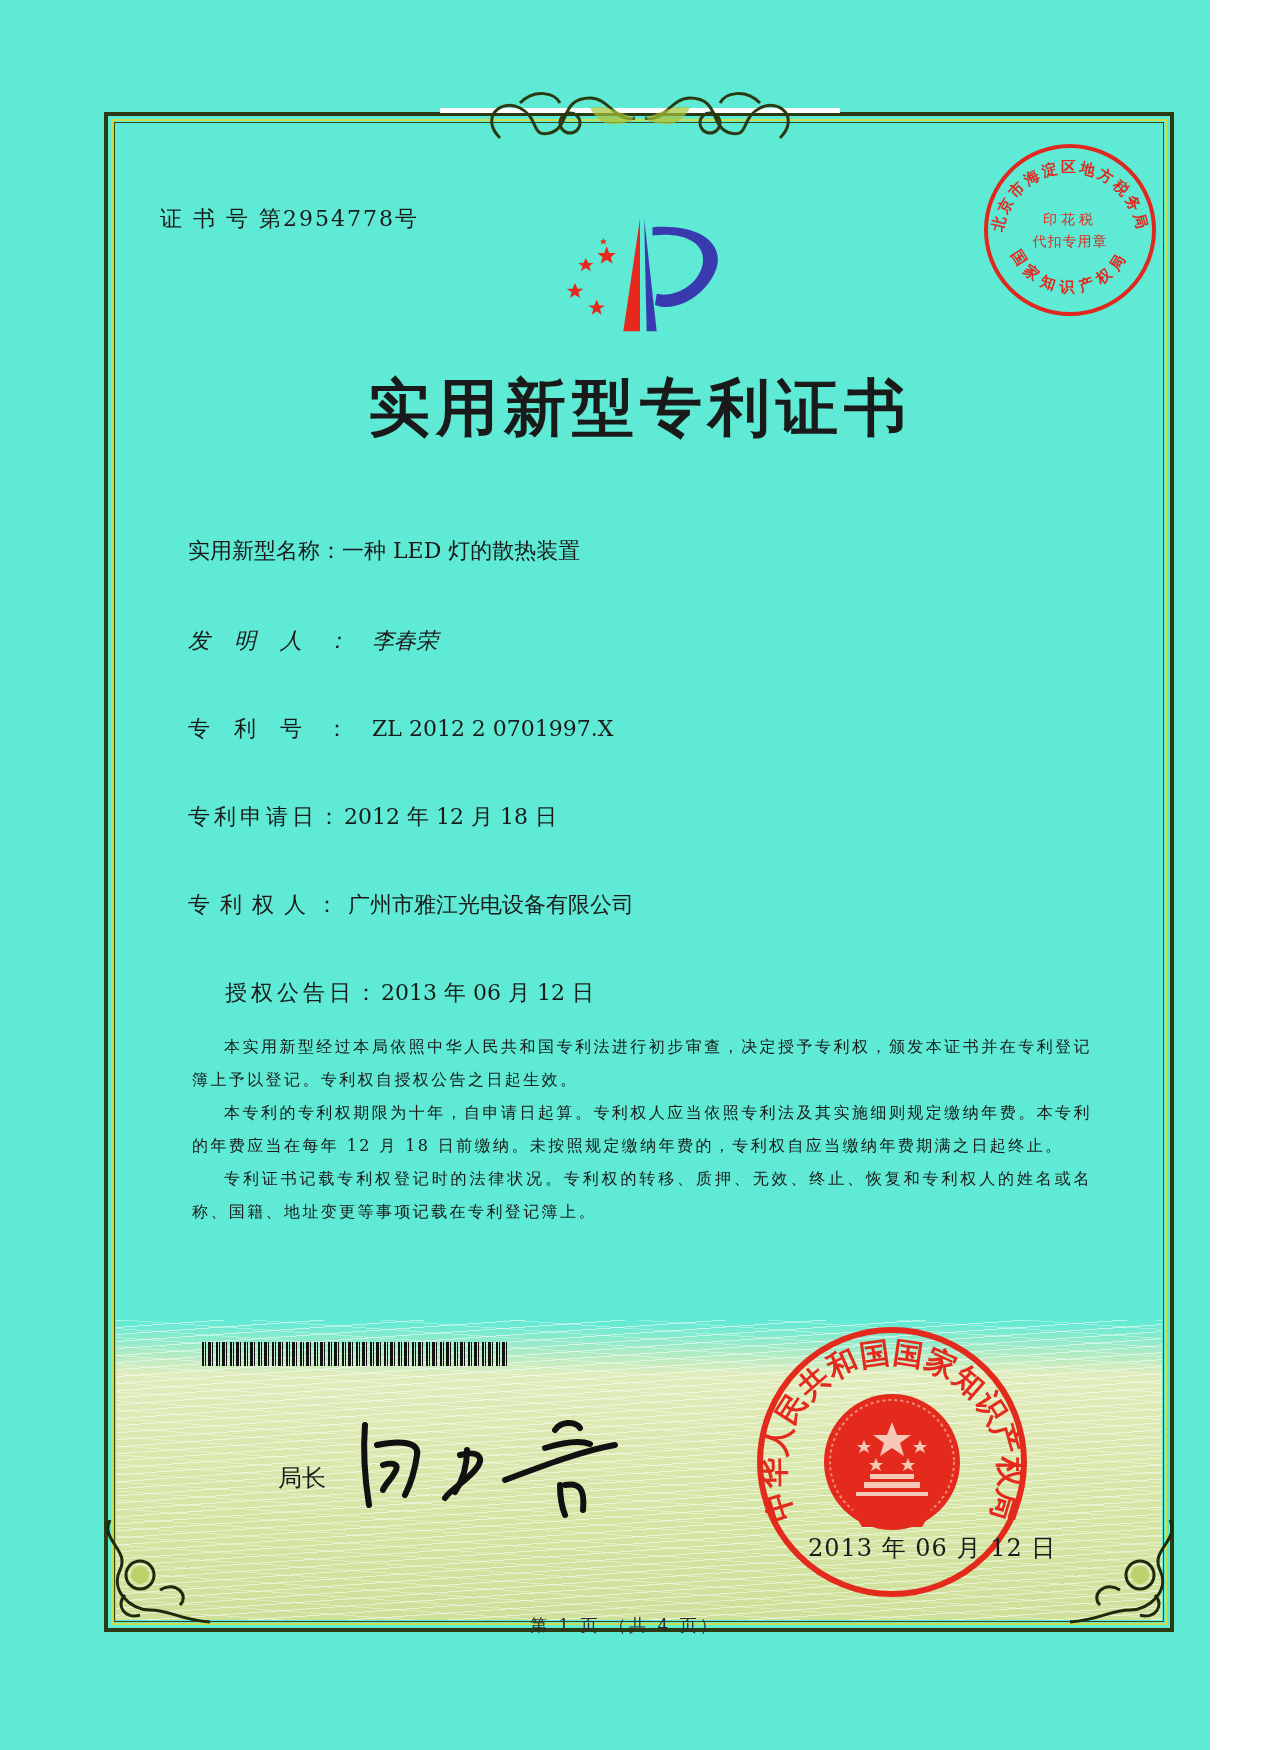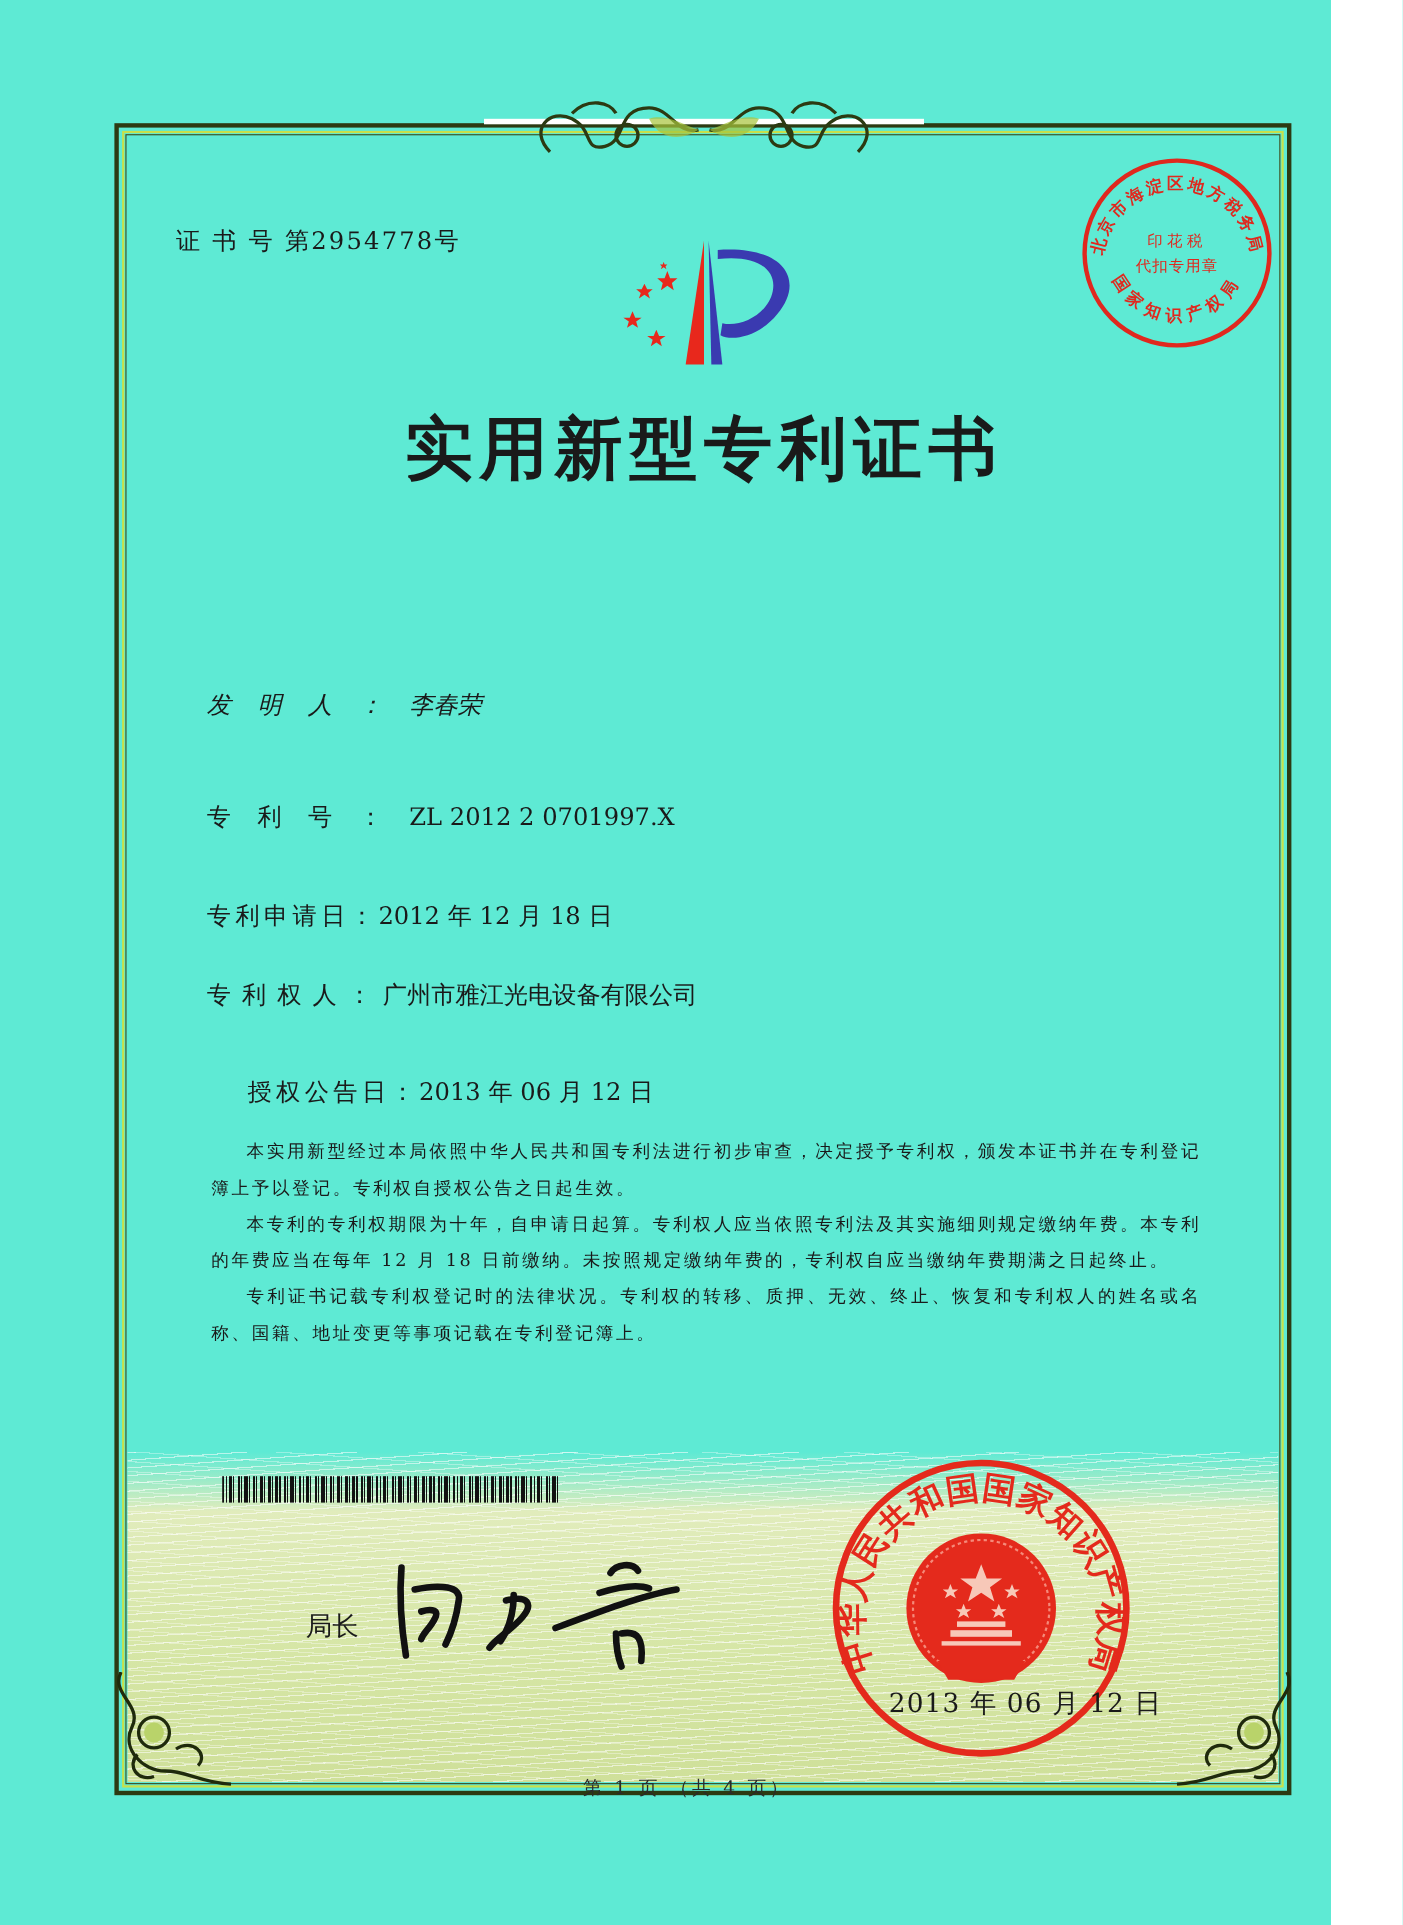--- a/index.html
+++ b/index.html
@@ -39,22 +39,22 @@
   .title { position: absolute; left: 340px; top: 366px; width: 600px; text-align: center;
            font-size: 62px; letter-spacing: 6px; font-weight: bold;
            font-family: Liberation Mono, monospace; }
 
   .field { position: absolute; left: 188px; font-size: 22px; white-space: nowrap; }
   .field .label { display: inline-block; }
   .f1 { top: 536px; }
   .f2 { top: 626px; font-style: italic; }
   .f2 .label { letter-spacing: 24px; }
   .f3 { top: 714px; }
-  .f3 .label { letter-spacing: 24px; margin-top: 14px; }
-  .f4 { top: 802px; margin-top: 16px; }
+  .f3 .label { letter-spacing: 24px; }
+  .f4 { top: 802px; }
   .f4 .label { letter-spacing: 4px; }
   .f5 { top: 890px; }
   .f5 .label { letter-spacing: 10px; }
   .f6 { top: 978px; margin-left: 37px; }
   .f6 .label { letter-spacing: 4px; }
 
   .body-text { position: absolute; left: 192px; top: 1030px; width: 900px; font-size: 16px;
                line-height: 33px; letter-spacing: 2.4px; text-align: justify; }
   .body-text p { margin: 0; text-indent: 2em; }
 
@@ -142,20 +142,23 @@
       <polygon points="80,48 83,56 91,56 85,61 87,69 80,64 73,69 75,61 69,56 77,56"></polygon>
       <polygon points="55,62 58,68 64,68 59,72 61,78 55,74 49,78 51,72 46,68 52,68"></polygon>
       <polygon points="42,92 45,99 52,99 46,103 48,110 42,106 36,110 38,103 32,99 39,99"></polygon>
       <polygon points="68,112 71,119 78,119 72,123 74,130 68,126 62,130 64,123 58,119 65,119"></polygon>
       <polygon points="79,42 80,45 83,45 81,47 82,50 79,48 76,50 77,47 75,45 78,45" transform="translate(-3,-4)"></polygon>
     </g>
   </svg>
 
   <div class="title">实用新型专利证书</div>
 
+  <div class="field f1">
+    <span class="label">实用新型名称：</span><span>一种 LED 灯的散热装置</span>
+  </div>
   <div class="field f2">
     <span class="label">发明人：</span><span>李春荣</span>
   </div>
   <div class="field f3">
     <span class="label">专利号：</span><span>ZL 2012 2 0701997.X</span>
   </div>
   <div class="field f4">
     <span class="label">专利申请日：</span><span>2012 年 12 月 18 日</span>
   </div>
   <div class="field f5">

